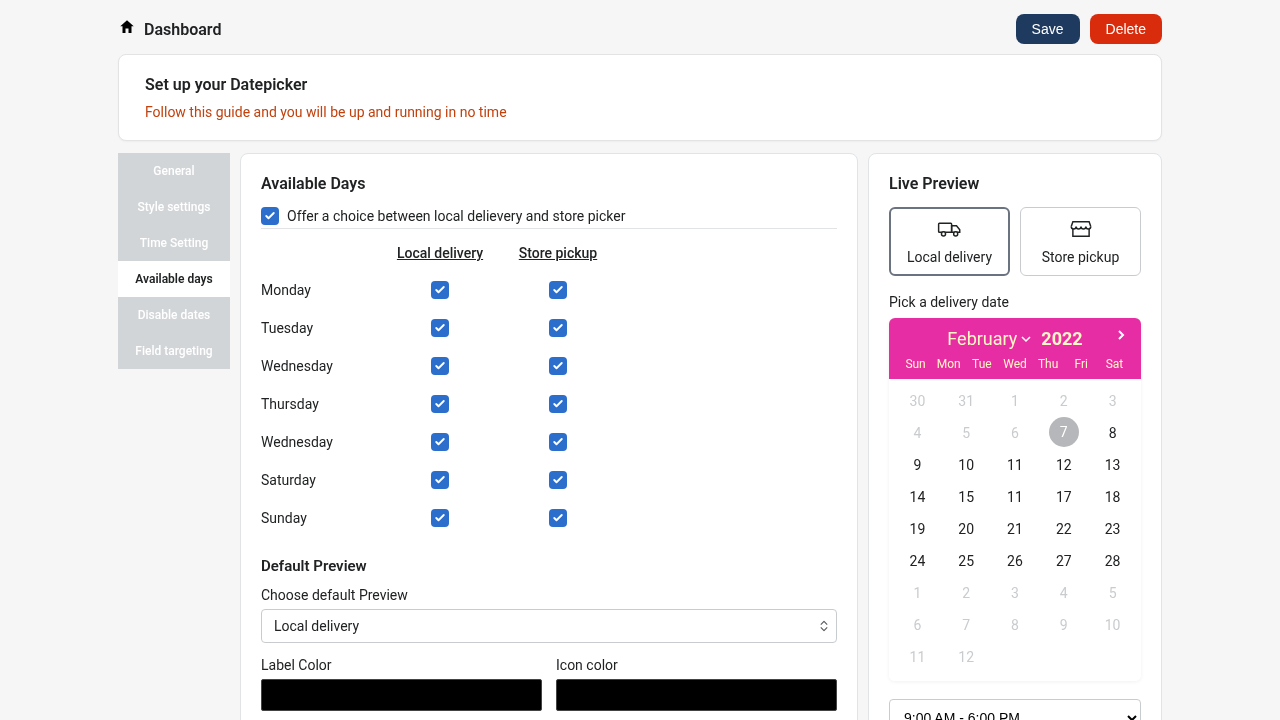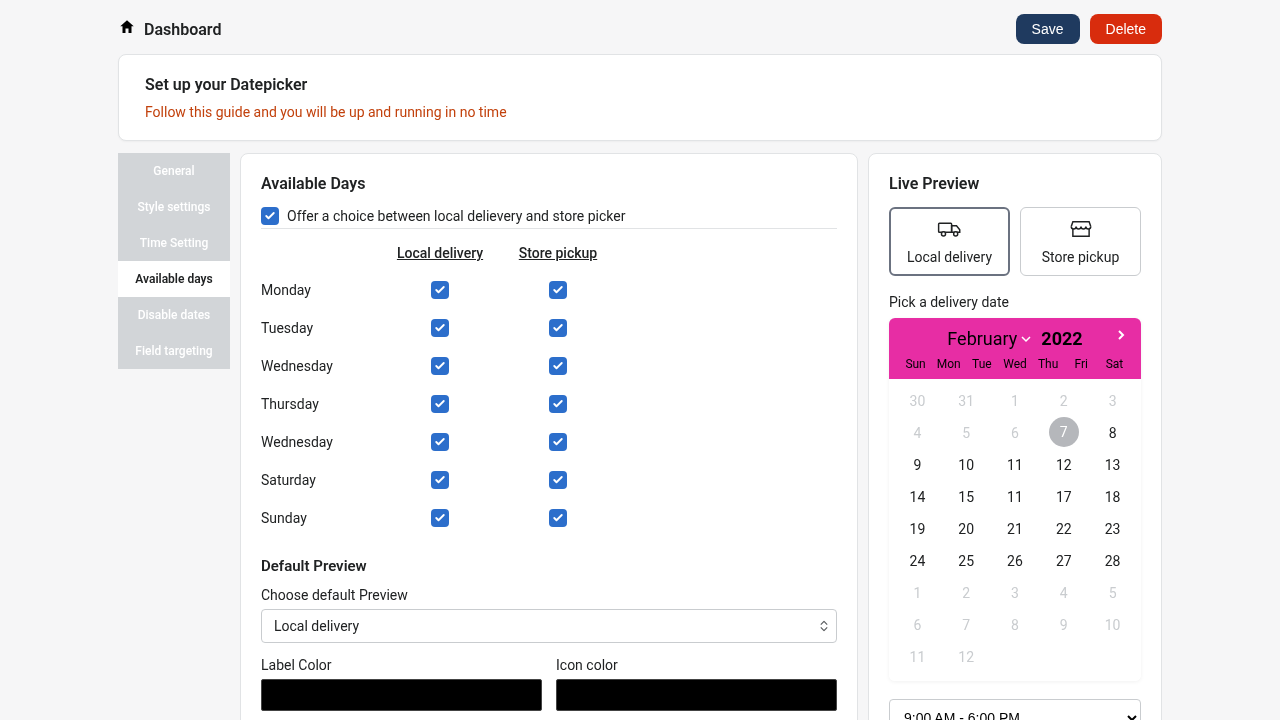--- a/index.html
+++ b/index.html
@@ -44,21 +44,21 @@
 .select-caret svg { width: 8px; height: 5px; }
 .color-row { display: flex; gap: 14px; margin-top: 14px; }
 .color-field { flex: 1; }
 .color-swatch { width: 100%; height: 32px; background: #000; border-radius: 2px; cursor: pointer; border: 1px solid #444; }
 .preview-toggle { display: flex; gap: 10px; margin-bottom: 18px; }
 .toggle-card { flex: 1; border: 1px solid #c9cccf; border-radius: 6px; padding: 10px 4px; display: flex; flex-direction: column; align-items: center; gap: 6px; cursor: pointer; font-size: 14px; }
 .toggle-card.selected { border: 2px solid #6b7280; padding: 9px 3px; }
 .toggle-card svg { width: 26px; height: 22px; }
 .picklabel { font-size: 14px; margin-bottom: 8px; }
 .calendar { border-radius: 6px; overflow: hidden; box-shadow: 0 1px 4px rgba(0,0,0,0.06); margin-bottom: 18px; }
-.cal-header { background: #e72da4; color: #000000; padding: 8px 10px; }
+.cal-header { background: #e72da4; color: #fef9c3; padding: 8px 10px; }
 .cal-month-row { display: flex; align-items: center; justify-content: center; gap: 10px; position: relative; padding: 2px 0 6px; }
 .cal-month { font-size: 18px; font-weight: 400; }
 .cal-year { font-size: 18px; font-weight: 700; }
 .cal-next { position: absolute; right: 4px; top: 2px; cursor: pointer; }
 .cal-next svg { width: 12px; height: 12px; }
 .cal-month-sel { display: inline-flex; align-items: center; gap: 4px; }
 .cal-month-sel svg { width: 10px; height: 8px; }
 .cal-dow { display: grid; grid-template-columns: repeat(7, 1fr); text-align: center; font-size: 12px; padding-top: 2px; }
 .cal-grid { display: grid; grid-template-columns: repeat(5, 1fr); text-align: center; background: #fff; padding: 6px 4px 8px; }
 .cal-day { padding: 8px 0; font-size: 14px; cursor: pointer; border-radius: 50%; }

